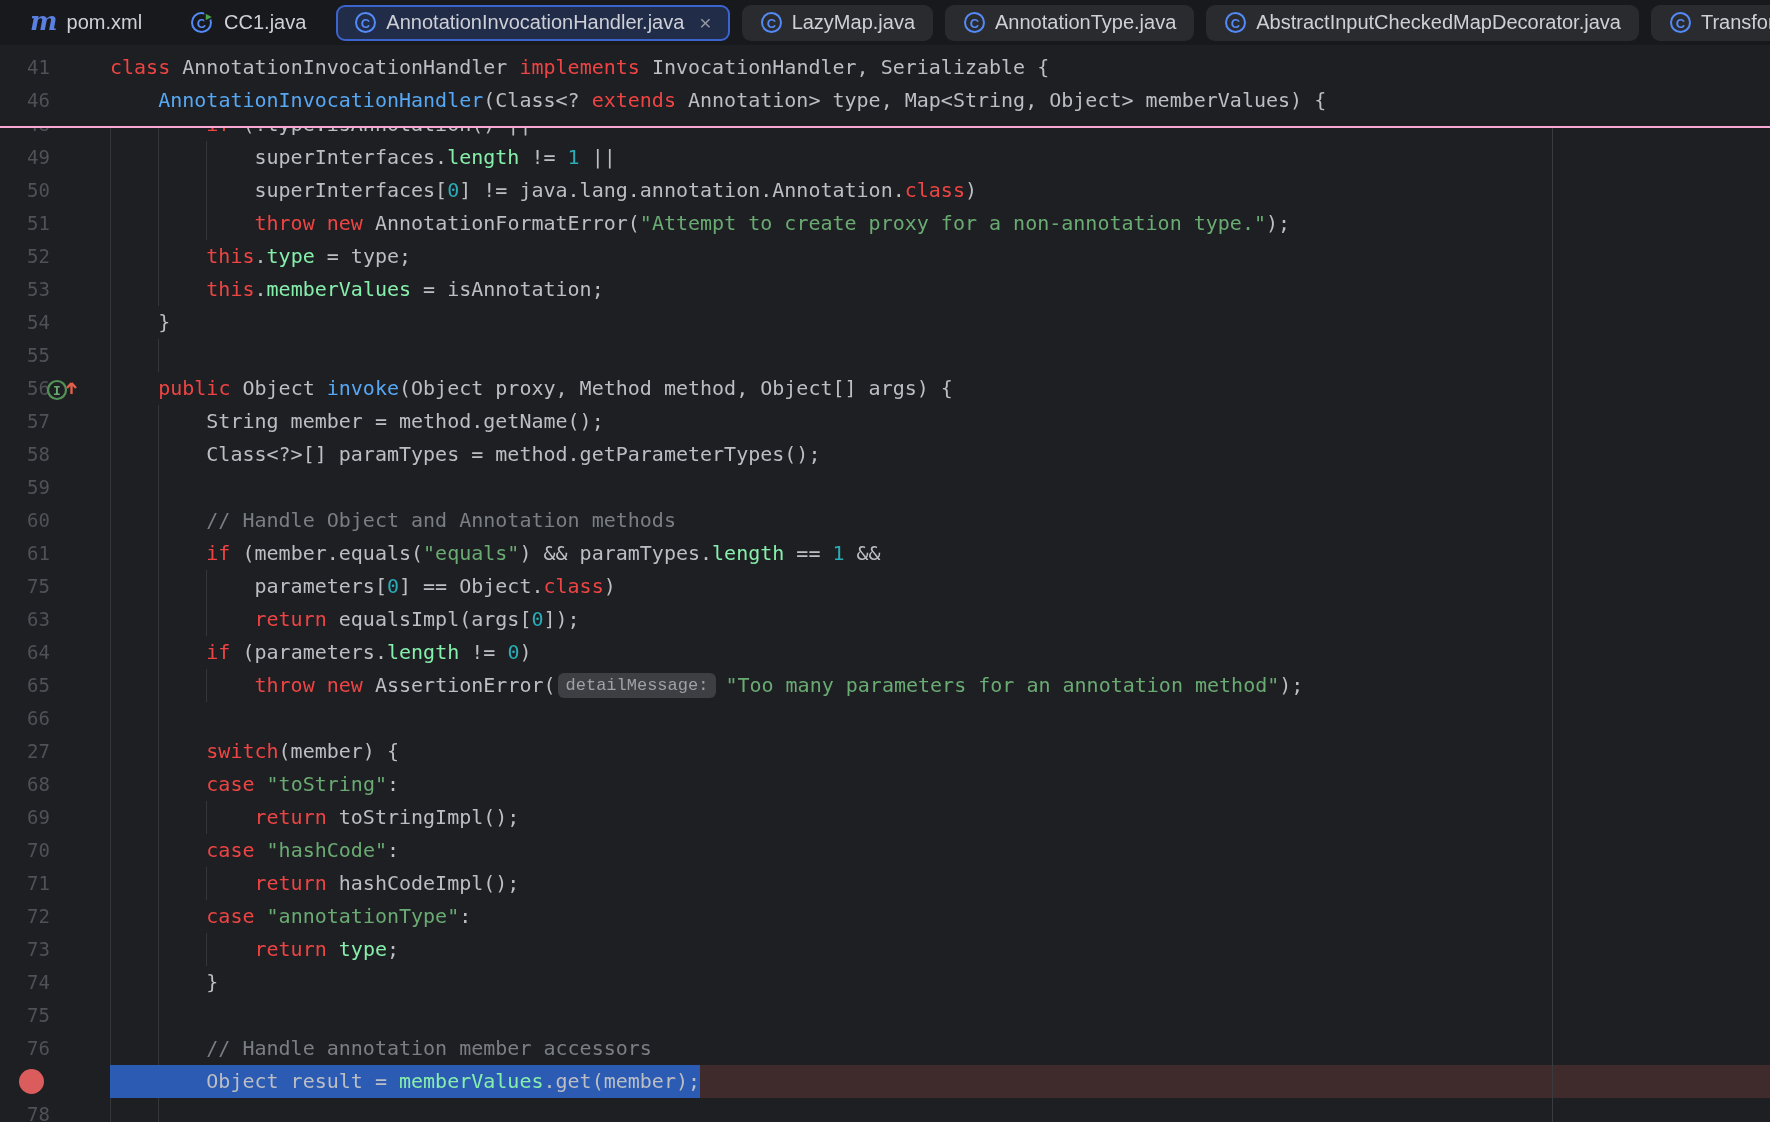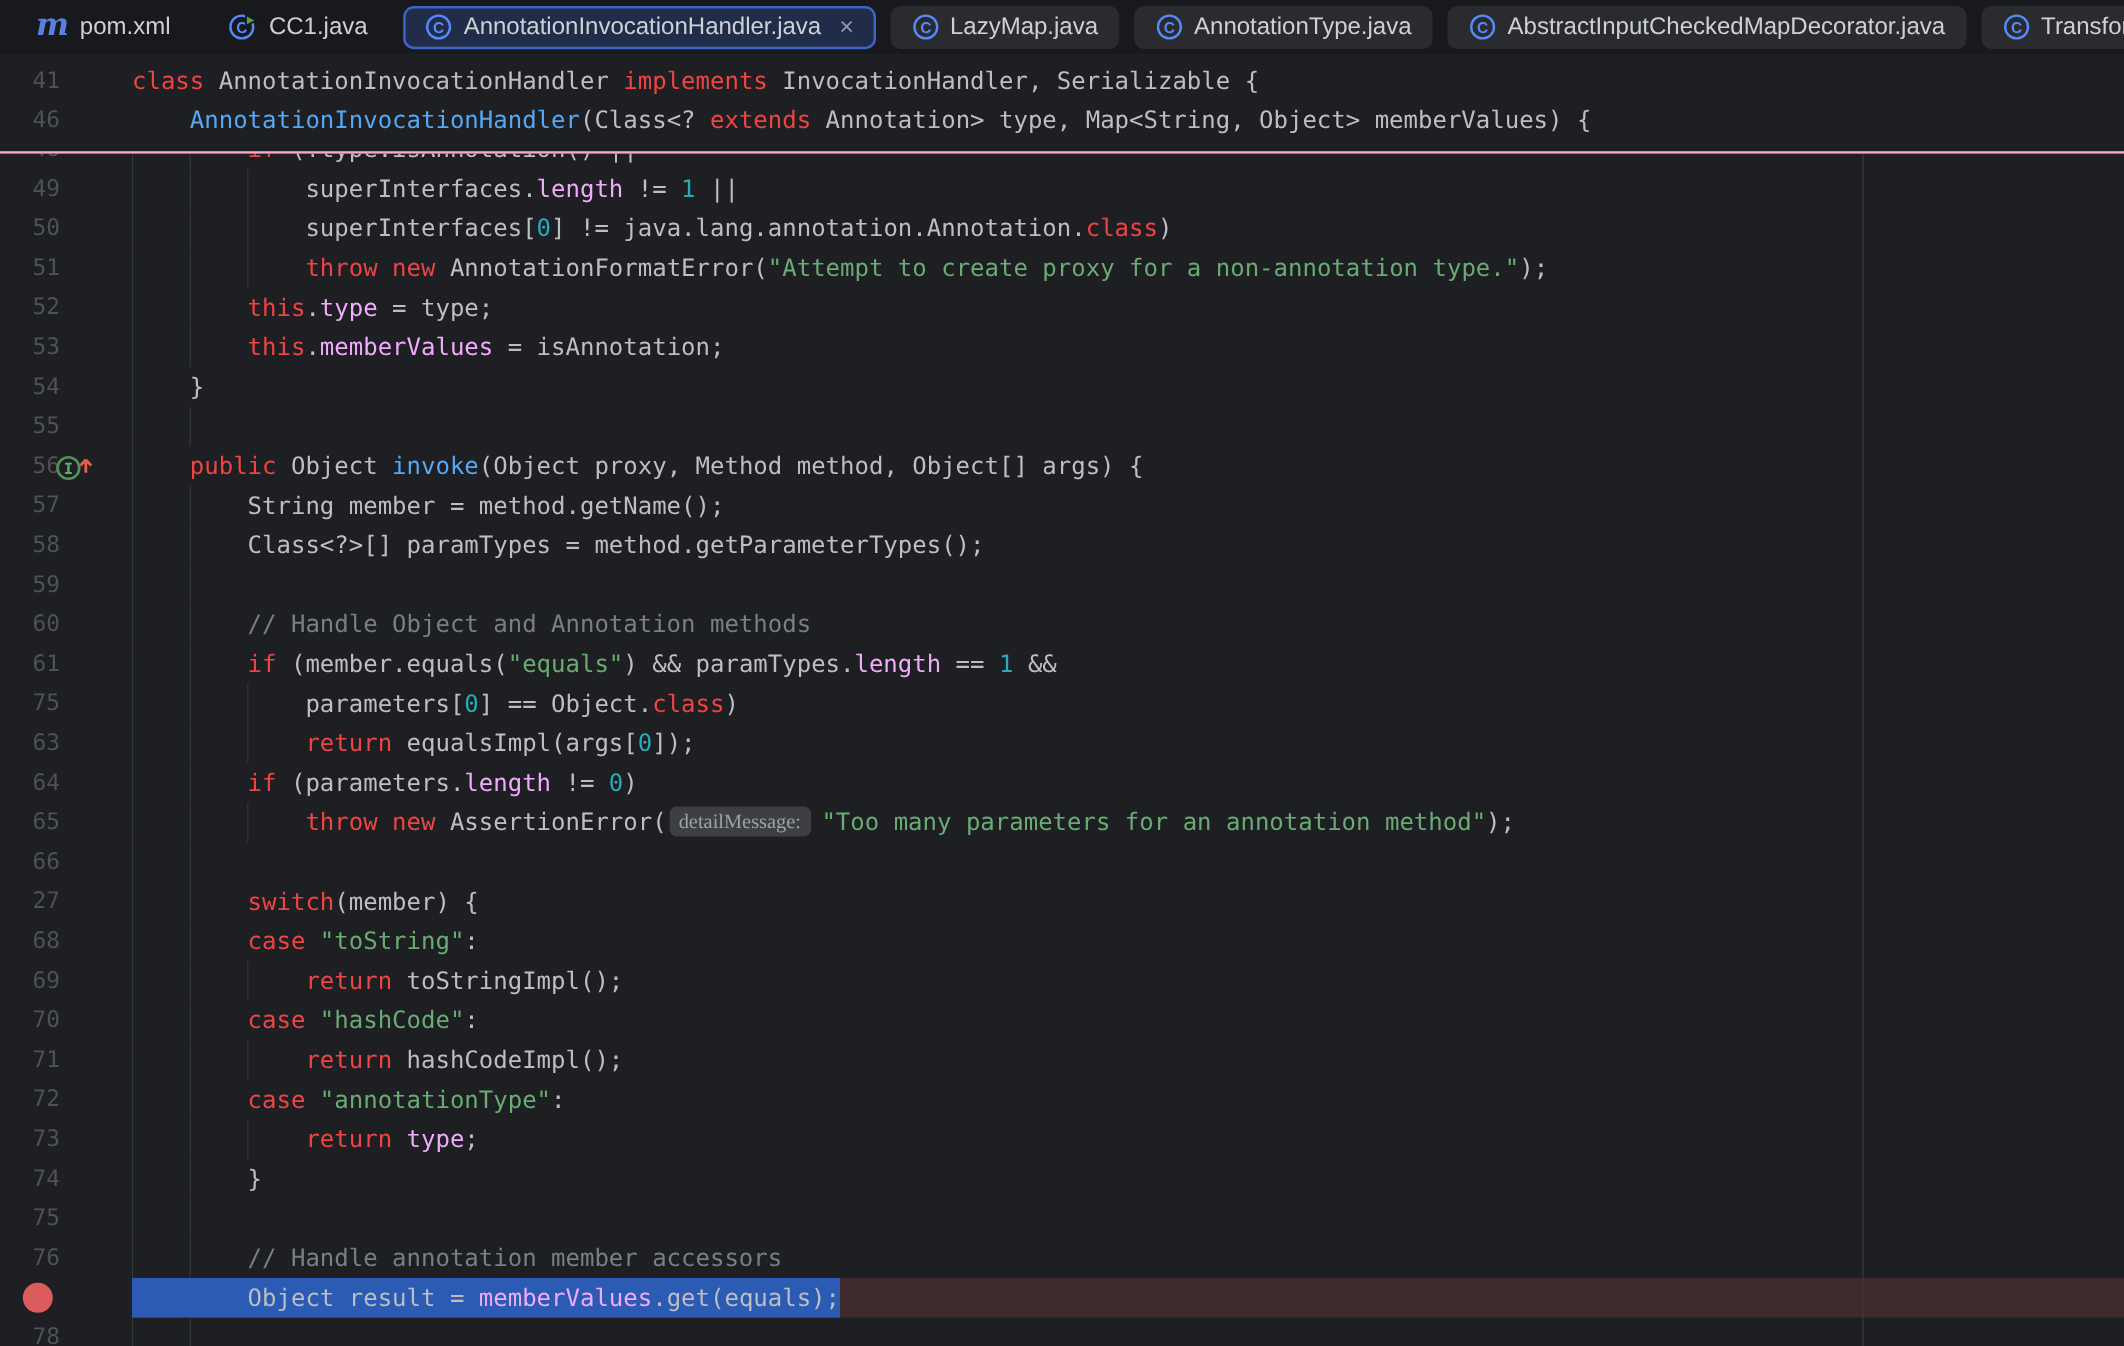--- a/index.html
+++ b/index.html
@@ -28,23 +28,23 @@
       font-family:"DejaVu Sans Mono",monospace;font-size:19px;line-height:33px;color:#4e5157;}
   .gicon{position:absolute;left:46px;top:5px;width:36px;height:24px;}
   .code{position:absolute;left:110px;right:0;top:0;bottom:0;margin:0;
         font-family:"DejaVu Sans Mono",monospace;font-size:20px;line-height:33px;white-space:pre;}
   .line.bp .code{background:#3f2a2c;}
   .line.bp .sel{display:inline-block;background:#2b5bb3;height:33px;}
   .bp-dot{position:absolute;left:19px;top:4px;width:25px;height:25px;border-radius:50%;background:#db5c5c;}
 
   
   .t-d{color:#bcbec4}.t-k{color:#ef4444}.t-s{color:#6aab73}.t-n{color:#2aacb8}
-  .t-f{color:#f0abfc}.t-m{color:#56a8f5}.t-c{color:#7a7e85}
+  .t-f{color:#86efac}.t-m{color:#56a8f5}.t-c{color:#7a7e85}
   .t-i{display:inline-block;background:#3d3f43;color:#9ea1a8;border-radius:6px;
-       font-family:Liberation Serif, serif;font-size:17px;line-height:25px;
+       font-family:Liberation Mono, monospace;font-size:17px;line-height:25px;
        padding:0 8px;margin:0 9px 0 2px;vertical-align:2px;}
 
   
   .sticky{position:absolute;left:0;top:0;right:0;height:75px;background:#1e1f22;
           border-bottom:2px solid #f9a8d4;z-index:10;padding-top:6px;box-sizing:content-box;}
   .sticky .line{height:33px;}
 
   .margin-guide{position:absolute;left:1552px;top:76px;bottom:0;width:1px;background:#393b40;z-index:5;}
 </style>
 </head>
@@ -285,21 +285,21 @@
           <pre class="code"></pre>
         </div>
         <div class="line">
           <div class="guide" style="left: 110px;"></div>
           <div class="guide" style="left: 158.14px;"></div>
           <div class="ln">76</div>
           <pre class="code"><span class="t-d">        </span><span class="t-c">// Handle annotation member accessors</span></pre>
         </div>
         <div class="line bp">
           <div class="bp-dot"></div>
-          <pre class="code"><span class="sel"><span class="t-d">        Object result = </span><span class="t-f">memberValues</span><span class="t-d">.get(equals);</span></span></pre>
+          <pre class="code"><span class="sel"><span class="t-d">        Object result = </span><span class="t-f">memberValues</span><span class="t-d">.get(member);</span></span></pre>
         </div>
         <div class="line">
           <div class="guide" style="left: 110px;"></div>
           <div class="guide" style="left: 158.14px;"></div>
           <div class="ln">78</div>
           <pre class="code"></pre>
         </div>
       </div>
     <div class="margin-guide"></div>
     <div class="sticky">

